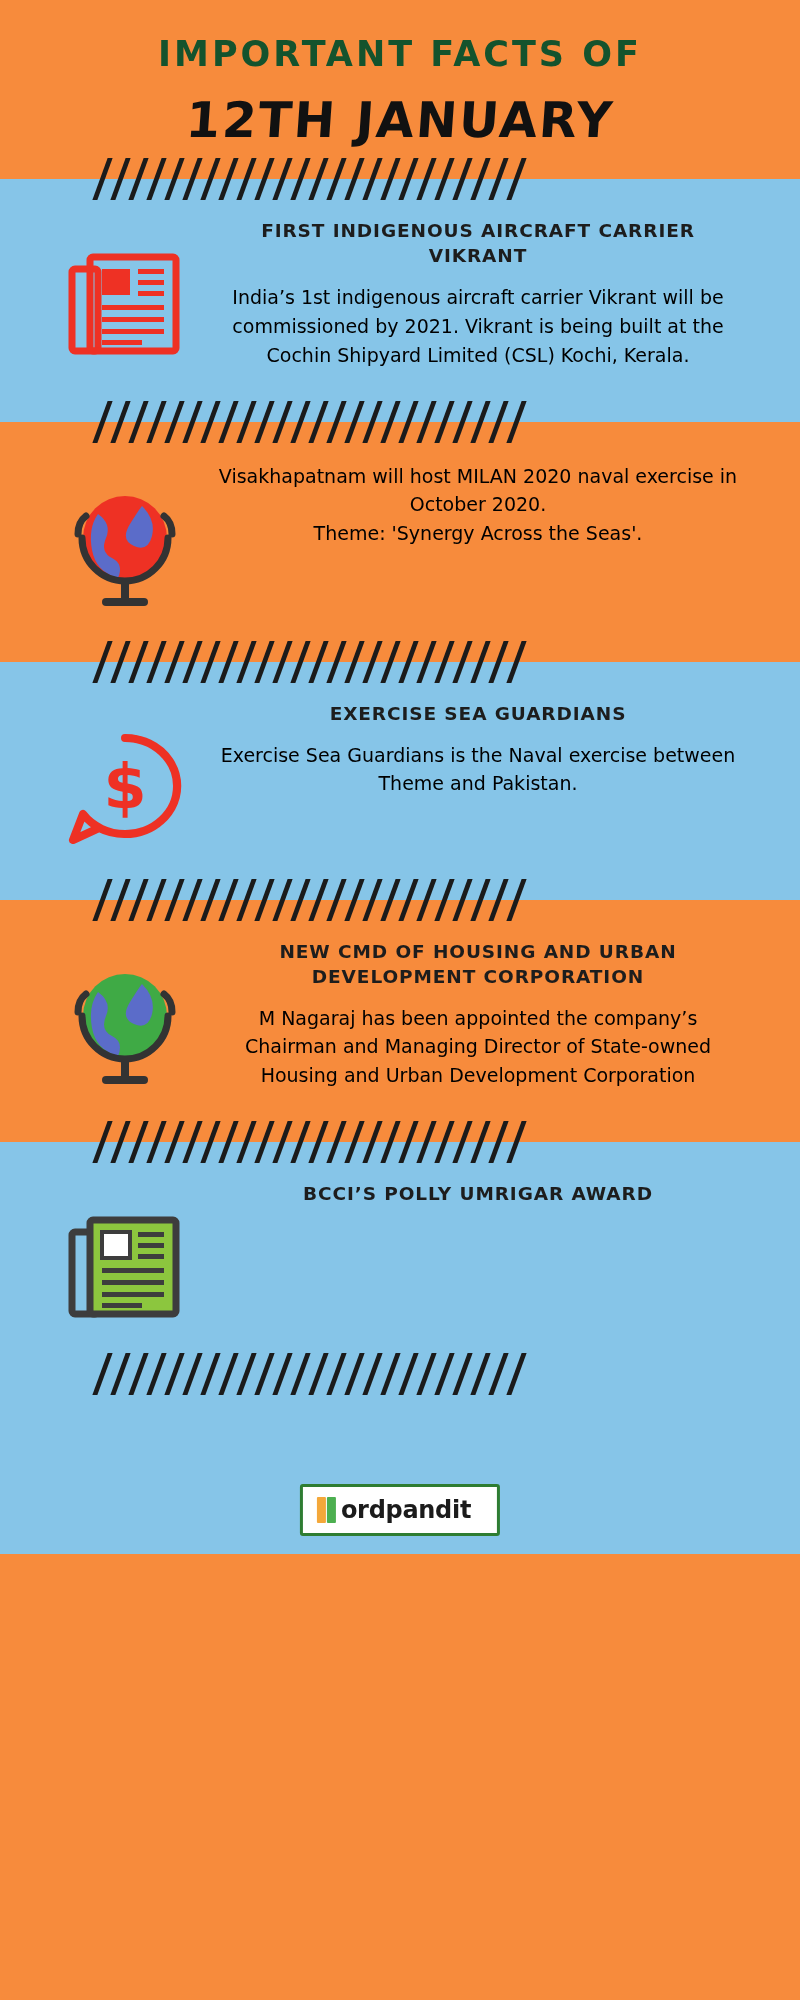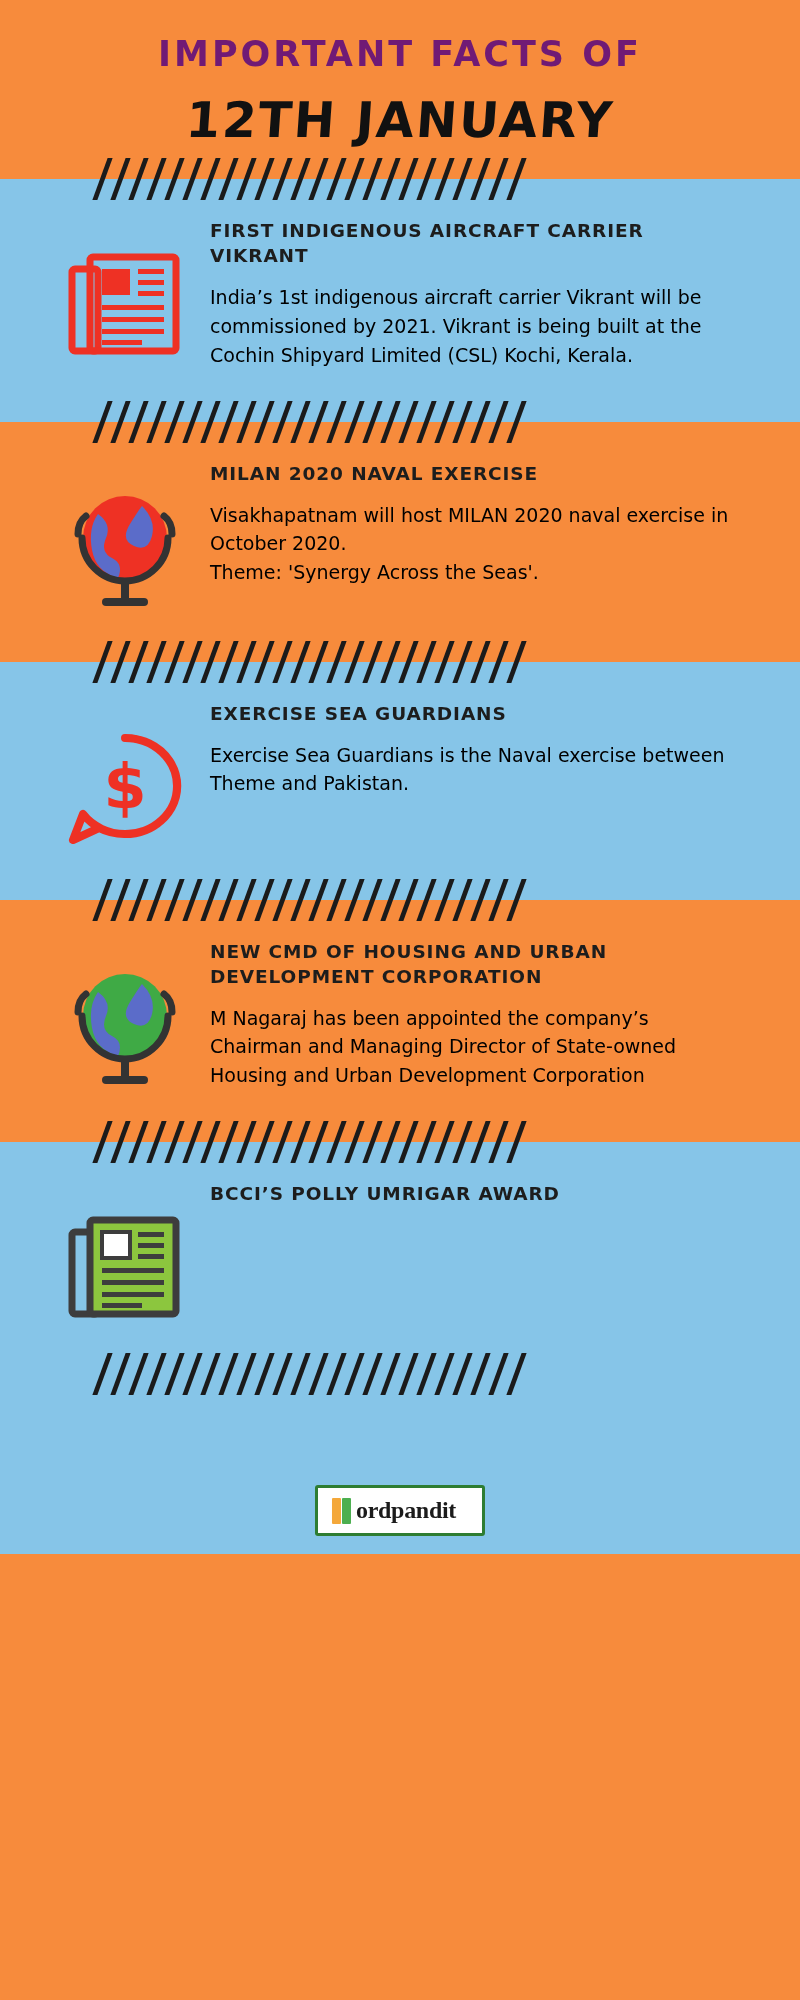--- a/index.html
+++ b/index.html
@@ -20,21 +20,21 @@
   .header {
     background: #f78b3c;
     padding-top: 34px;
     text-align: center;
   }
   .title-top {
     font-family: "DejaVu Sans", sans-serif;
     font-weight: bold;
     font-size: 35px;
     letter-spacing: 3px;
-    color: #701a75;
+    color: #14532d;
     text-transform: uppercase;
   }
   .title-bottom {
     font-family: "DejaVu Sans", sans-serif;
     font-weight: bold;
     font-size: 49px;
     letter-spacing: 2px;
     color: #111;
     margin-top: 18px;
     text-transform: uppercase;
@@ -83,20 +83,21 @@
   .fact .icon-col {
     width: 170px;
     flex: 0 0 170px;
     display: flex;
     justify-content: center;
     padding-top: 28px;
   }
   .fact .text-col {
     flex: 1;
     padding-right: 14px;
+    text-align: center;
   }
   .fact h2 {
     font-size: 18.5px;
     font-weight: bold;
     letter-spacing: 0.9px;
     color: #1d1d1d;
     text-transform: uppercase;
     line-height: 1.35;
     margin-bottom: 14px;
   }
@@ -107,21 +108,20 @@
   }
 
   .bg-blue { background: #86c5e8; }
   .bg-orange { background: #f78b3c; }
 
   
   .footer {
     background: #86c5e8;
     height: 150px;
     position: relative;
-    font-family: Liberation Serif, serif;
   }
   .logo {
     position: absolute;
     left: 50%;
     transform: translateX(-50%);
     bottom: 18px;
     background: #ffffff;
     border: 3px solid #2e7d32;
     border-radius: 3px;
     padding: 9px 26px 9px 14px;
@@ -249,21 +249,20 @@
         <path d="M30 24 q14 10 8 24 q-6 14 6 20 q12 6 6 20 q-22 -6 -26 -28 q-4 -22 6 -36z" fill="#5b6cc9"></path>
         <path d="M74 16 q14 14 10 30 q-4 16 -18 10 q-14 -6 -4 -22 q10 -16 12 -18z" fill="#5b6cc9"></path>
         <path d="M14 48 a43 43 0 0 0 86 0" fill="none" stroke="#333" stroke-width="7" stroke-linecap="round"></path>
         <path d="M10 44 q0 -12 8 -18" fill="none" stroke="#333" stroke-width="7" stroke-linecap="round"></path>
         <path d="M104 44 q0 -12 -8 -18" fill="none" stroke="#333" stroke-width="7" stroke-linecap="round"></path>
         <rect x="53" y="88" width="8" height="22" fill="#333"></rect>
         <rect x="34" y="108" width="46" height="8" rx="4" fill="#333"></rect>
       </svg>
     </div>
     <div class="text-col">
-      <h2>Milan 2020 Naval Exercise</h2>
       <p style="white-space:pre-line">Visakhapatnam will host MILAN 2020 naval exercise in October 2020.
 Theme: 'Synergy Across the Seas'.</p>
     </div>
   </div>
 
   <div class="sep">
     <div class="half-top" style="background:#f78b3c"></div>
     <div class="half-bottom" style="background:#86c5e8"></div>
     <div class="slashes">
       <i></i>

